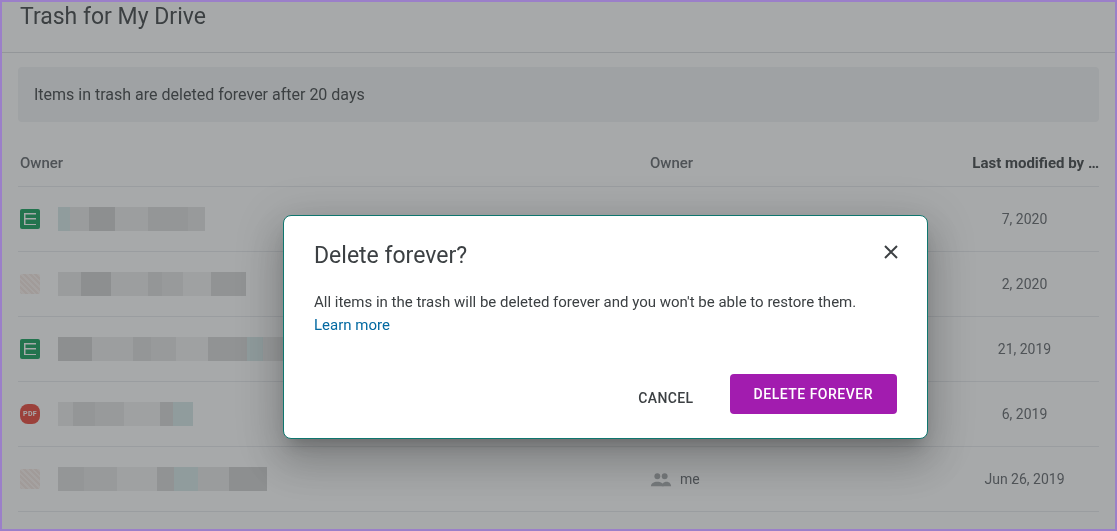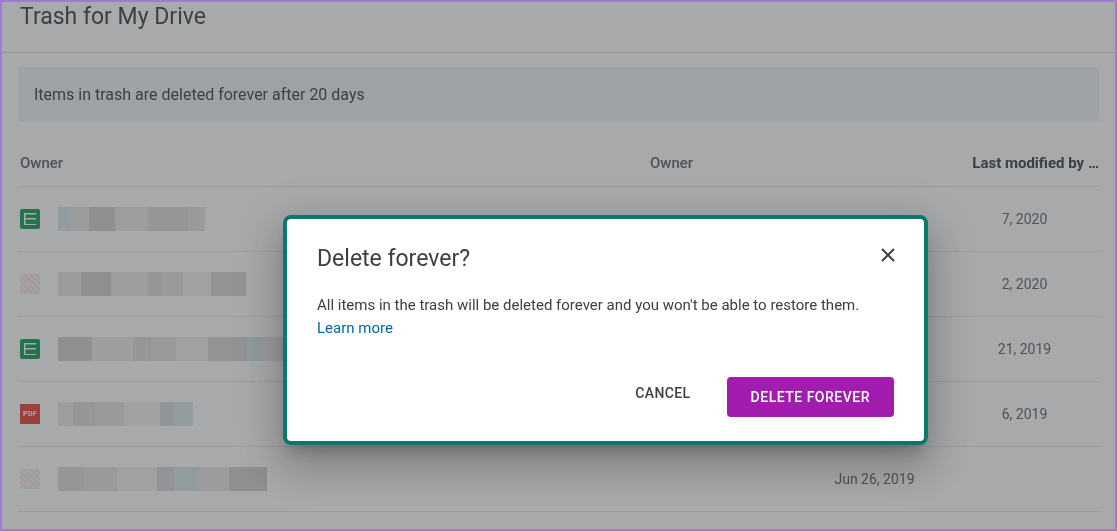--- a/index.html
+++ b/index.html
@@ -116,21 +116,21 @@
         linear-gradient(#fff,#fff) center / 100% 1.5px no-repeat,
         linear-gradient(#fff,#fff) bottom left / 100% 1.5px no-repeat,
         linear-gradient(#fff,#fff) left / 1.5px 100% no-repeat;
     }
     .icon-generic {
       background: repeating-linear-gradient(45deg, #f5e6e0, #f5e6e0 2px, #fbf3ef 2px, #fbf3ef 4px);
       border-radius: 2px;
     }
     .icon-pdf {
       background: #ea4335;
-      border-radius: 0;
+      border-radius: 8px;
       color: #fff;
       font-size: 7px;
       font-weight: 700;
       display: flex;
       align-items: center;
       justify-content: center;
       letter-spacing: 0.3px;
     }
     .blur-strip {
       display: flex;
@@ -153,21 +153,21 @@
       pointer-events: none;
     }
     .dialog {
       position: absolute;
       left: 281px;
       top: 213px;
       width: 645px;
       background: #fff;
       border-radius: 8px;
       box-shadow: 0 11px 15px -7px rgba(0,0,0,0.2), 0 24px 38px 3px rgba(0,0,0,0.14), 0 9px 46px 8px rgba(0,0,0,0.12);
-      border: 4px solid #0f766e;
+      border: 1px solid #0f766e;
       padding: 26px 30px 24px 30px;
     }
     .dialog-header {
       display: flex;
       justify-content: space-between;
       align-items: flex-start;
     }
     .dialog-title {
       font-size: 23px;
       color: #3c4043;
@@ -196,21 +196,21 @@
       color: #3c4043;
       max-width: 600px;
     }
     .dialog-body a {
       color: #0369a1;
       text-decoration: none;
     }
     .dialog-actions {
       display: flex;
       justify-content: flex-end;
-      align-items: flex-start;
+      align-items: flex-end;
       gap: 32px;
       margin-top: 36px;
     }
     .btn-text {
       background: none;
       border: none;
       font-family: inherit;
       font-size: 14px;
       font-weight: 500;
       letter-spacing: 0.4px;
@@ -324,20 +324,29 @@
           <div class="file-icon icon-generic"></div>
           <div class="blur-strip">
             <span style="width: 26px; background: rgb(220, 220, 220);"></span>
             <span style="width: 33px; background: rgb(228, 228, 228);"></span>
             <span style="width: 40px; background: rgb(240, 240, 240);"></span>
             <span style="width: 17px; background: rgb(216, 216, 216);"></span>
             <span style="width: 24px; background: rgb(213, 232, 232);"></span>
             <span style="width: 31px; background: rgb(232, 232, 232);"></span>
             <span style="width: 38px; background: rgb(208, 208, 208);"></span>
           </div>
+        </div>
+        <div class="file-owner-cell">
+          <svg class="shared-icon" viewBox="0 0 24 16">
+            <circle cx="8" cy="5" r="3.2" fill="#5f6368"></circle>
+            <circle cx="16" cy="5" r="3.2" fill="#5f6368"></circle>
+            <path d="M1 16c0-3.3 3.1-5 7-5s7 1.7 7 5" fill="#5f6368"></path>
+            <path d="M13 16c0-2.4 1.6-5 5-5s5 2.6 5 5" fill="#5f6368"></path>
+          </svg>
+          <span>me</span>
         </div>
         <div class="file-modified-cell">Jun 26, 2019</div>
       </div>
     </div>
 </div>
 
 <div class="overlay"></div>
 
 <div class="dialog">
   <div class="dialog-header">

